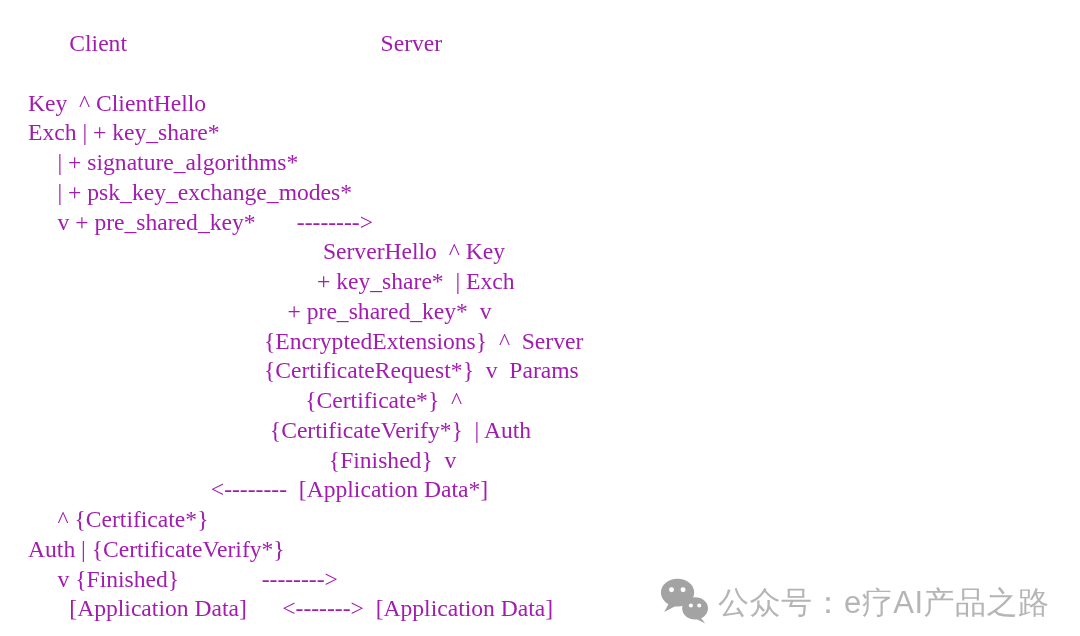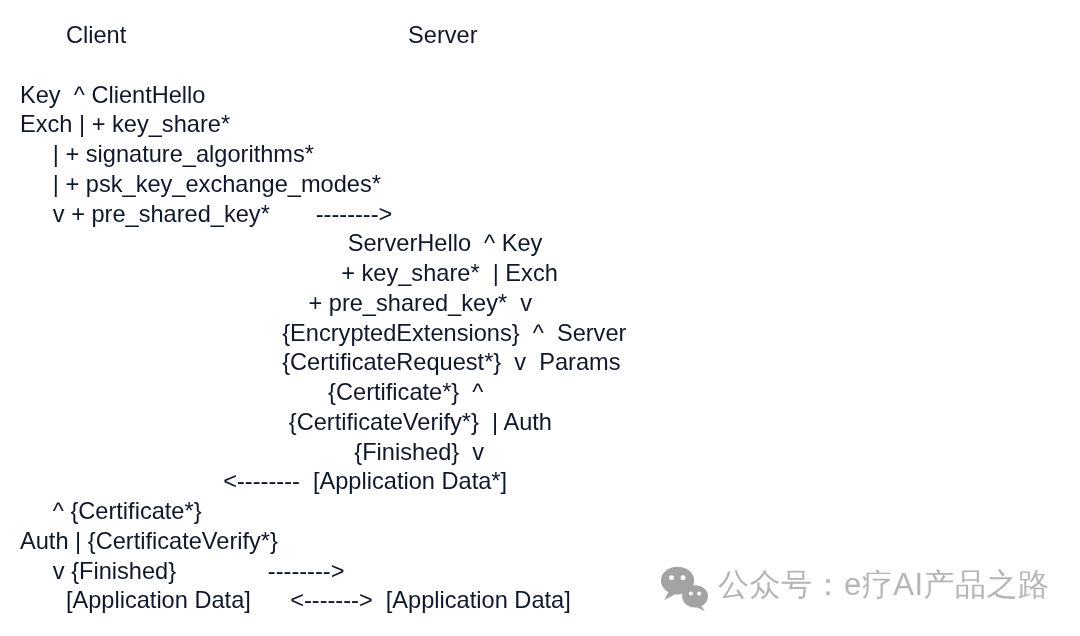--- a/index.html
+++ b/index.html
@@ -13,38 +13,38 @@
     height: 636px;
     background: #ffffff;
     overflow: hidden;
     font-family: "DejaVu Sans Mono", "Liberation Mono", monospace;
   }
   #diagram {
     position: absolute;
     left: 20px;
     top: 21px;
     z-index: 2;
-    margin: 0;
-    font-family: Liberation Sans, sans-serif;
+    margin: 8px;
+    font-family: Liberation Serif, serif;
     font-size: 23.6px;
     line-height: 29.75px;
-    color: #0f172a;
+    color: #a21caf;
     white-space: pre;
   }
   #diagram .line {
     height: 29.75px;
     white-space: pre;
   }
   #watermark {
     position: absolute;
     left: 658px;
-    top: 564px;
+    top: 576px;
     z-index: 1;
     display: flex;
-    align-items: flex-start;
+    align-items: flex-end;
     gap: 8px;
   }
   #watermark .wm-text {
     font-family: "Liberation Sans", "DejaVu Sans", sans-serif;
     font-size: 31px;
     color: #b5b5b5;
     letter-spacing: 0.5px;
     white-space: nowrap;
   }
   #watermark svg {

